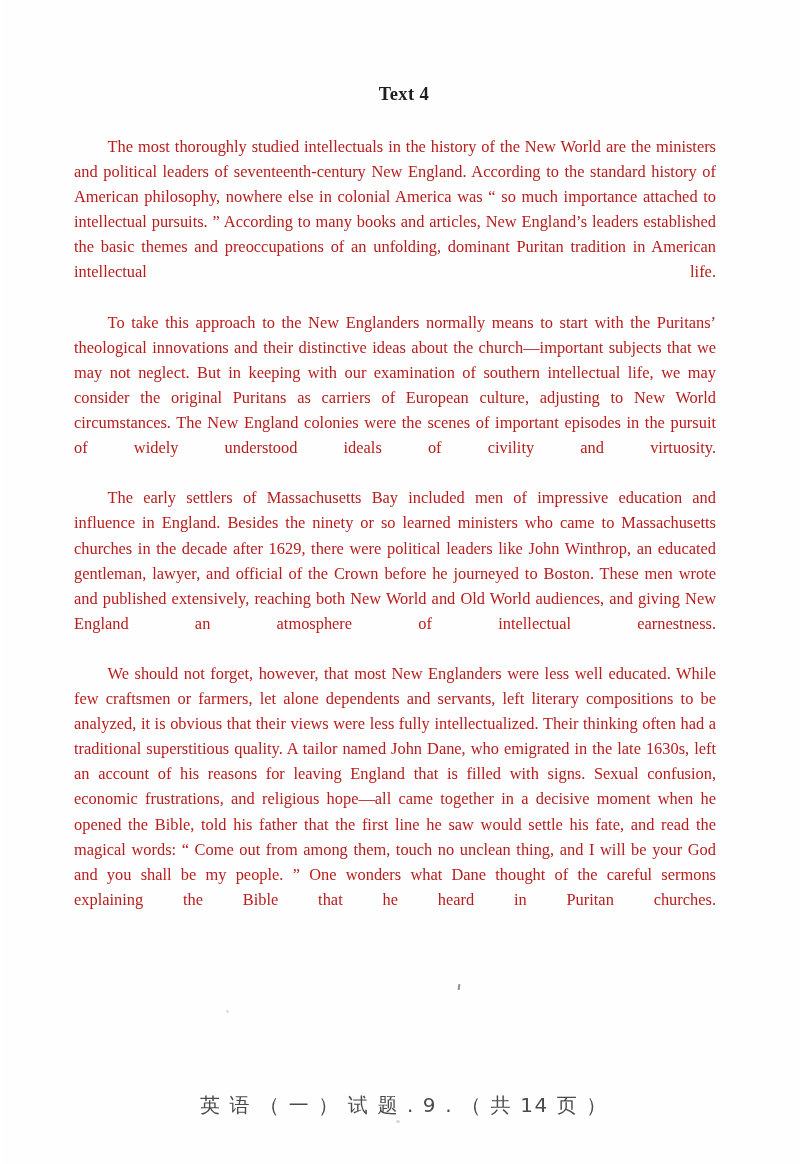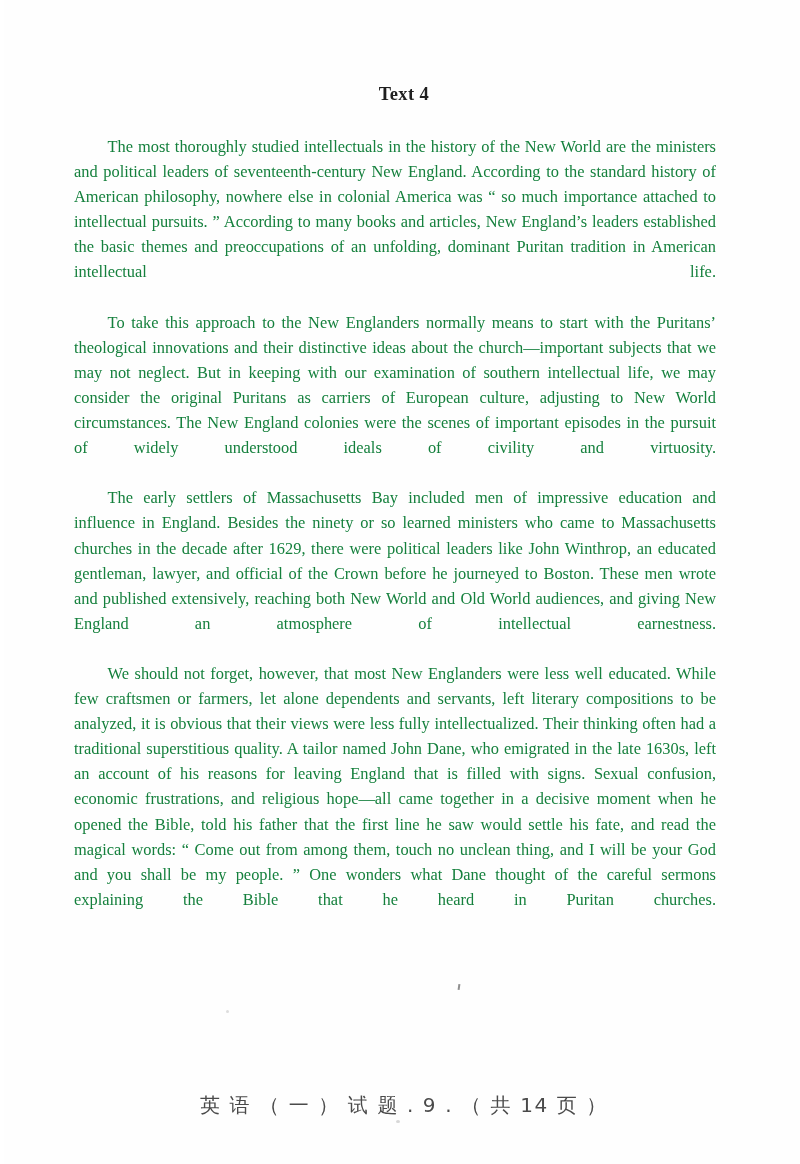--- a/index.html
+++ b/index.html
@@ -43,21 +43,21 @@
     width: 642px;
   }
 
   .para {
     margin: 0;
     text-indent: 2.05em;
     font-size: 16.4px;
     line-height: 25.1px;
     text-align: justify;
     text-justify: inter-word;
-    color: #15803d;
+    color: #b91c1c;
     word-spacing: 0.02em;
     -webkit-font-smoothing: antialiased;
   }
 
   
   .para:after {
     content: "";
     display: inline-block;
     width: 100%;
   }

